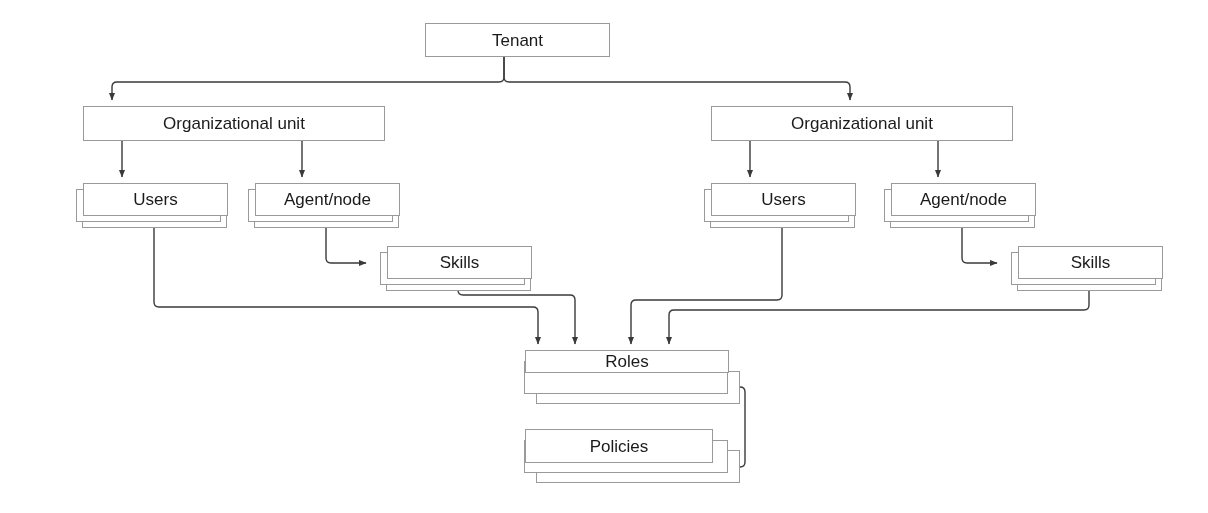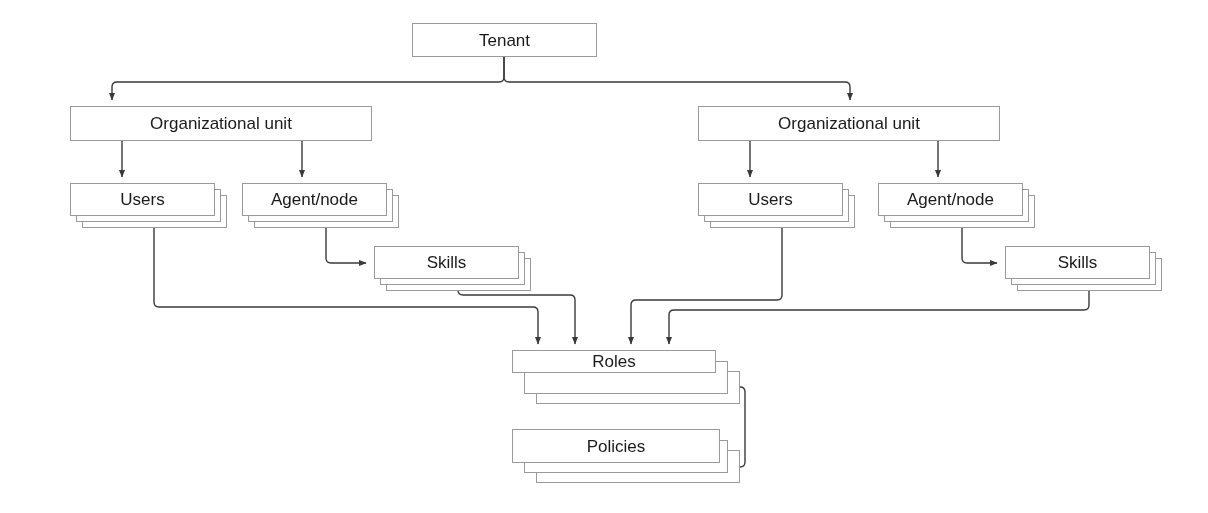--- a/index.html
+++ b/index.html
@@ -31,20 +31,21 @@
     box-sizing: border-box;
     display: flex;
     align-items: center;
     justify-content: center;
     font-family: "Liberation Sans", sans-serif;
     font-size: 17px;
     color: #1a1a1a;
     line-height: 1;
     white-space: nowrap;
     z-index: 5;
+    margin-left: 13px;
   }
   .stack-layer {
     position: absolute;
     background: #ffffff;
     border: 1px solid #9a9a9a;
     box-sizing: border-box;
     z-index: 2;
   }
   .stack-layer.back2 { z-index: 1; }
   .stack-layer.back1 { z-index: 2; }
@@ -139,17 +140,17 @@
   </div>
 
   <div class="stack-layer back2" style="left:536px; top:371px; width:204px; height:33px;"></div>
   <div class="stack-layer back1" style="left:524px; top:361px; width:204px; height:33px;"></div>
   <div class="node-box" style="left:512px; top:350px; width:204px; height:23px;">
     <span class="node-label">Roles</span>
   </div>
 
   <div class="stack-layer back2" style="left:536px; top:450px; width:204px; height:33px;"></div>
   <div class="stack-layer back1" style="left:524px; top:440px; width:204px; height:33px;"></div>
-  <div class="node-box" style="left:512px; top:429px; width:208px; height:34px;">
+  <div class="node-box" style="left:512px; top:429px; width:188px; height:34px;">
     <span class="node-label">Policies</span>
   </div>
 
 </div>
 
 </body></html>

